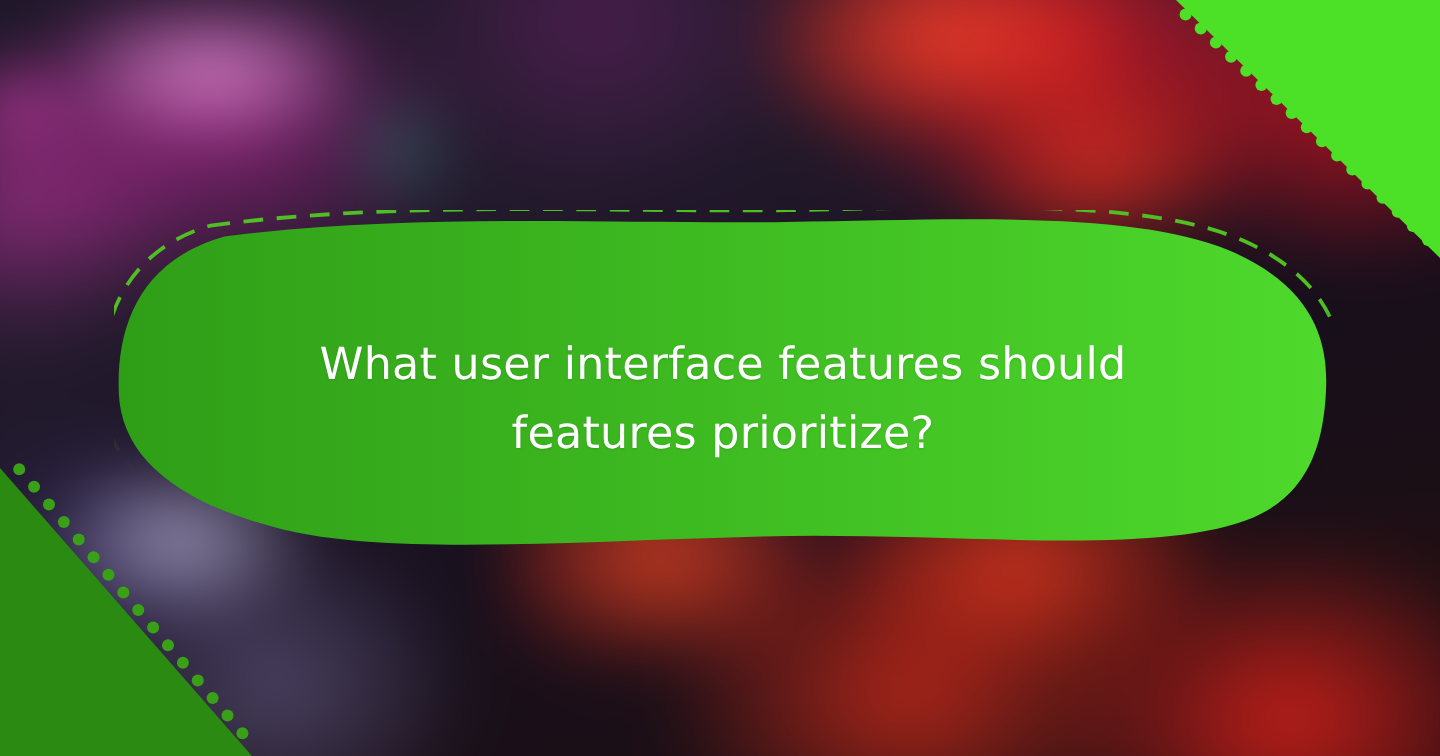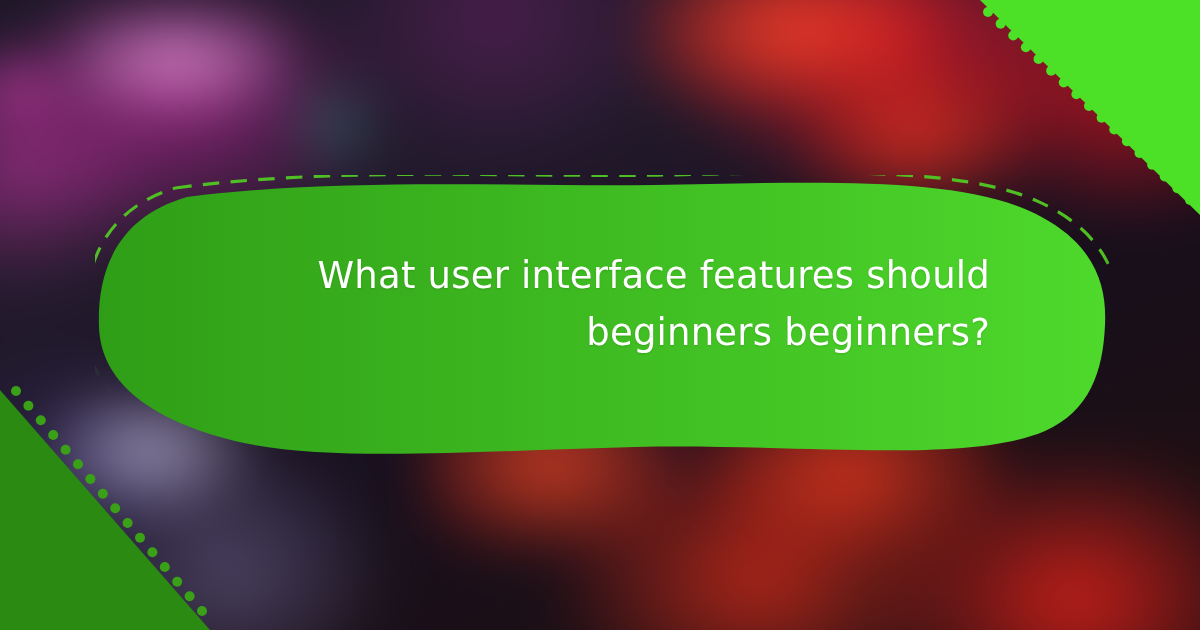--- a/index.html
+++ b/index.html
@@ -90,22 +90,22 @@
     top: 175px;
     width: 1015px;
     height: 285px;
   }
   .blob-dash { position: absolute; inset: 0; }
   .blob-fill { position: absolute; inset: 0; }
 
   .blob-text {
     position: absolute;
     left: 0; right: 0;
-    top: 72px;
-    text-align: right;
+    top: 100px;
+    text-align: center;
     color: #ffffff;
     font-size: 37px;
     line-height: 57px;
     font-weight: 400;
     letter-spacing: 0.2px;
     padding: 0 120px;
     box-sizing: border-box;
     text-shadow: 0 1px 2px rgba(0,0,0,0.12);
   }
 </style>
@@ -186,17 +186,17 @@
         <defs>
           <linearGradient id="blobGrad" x1="0" y1="0" x2="1" y2="0">
             <stop offset="0" stop-color="#2f9e17"></stop>
             <stop offset="1" stop-color="#4ed92c"></stop>
           </linearGradient>
         </defs>
         <path d="M 92,22 C 250,2 420,12 560,10 C 700,8 850,0 930,34 C 1000,64 1012,110 1010,150 C 1008,196 995,236 950,256 C 870,290 700,268 540,272 C 380,276 230,288 140,266 C 60,246 6,210 4,152 C 2,96 22,42 92,22 Z" fill="url(#blobGrad)"></path>
       </svg>
     <div class="blob-text">
       <div>What user interface features should</div>
-      <div>beginners beginners?</div>
+      <div>features prioritize?</div>
     </div>
   </div>
 
 </div>
 
 </body></html>

